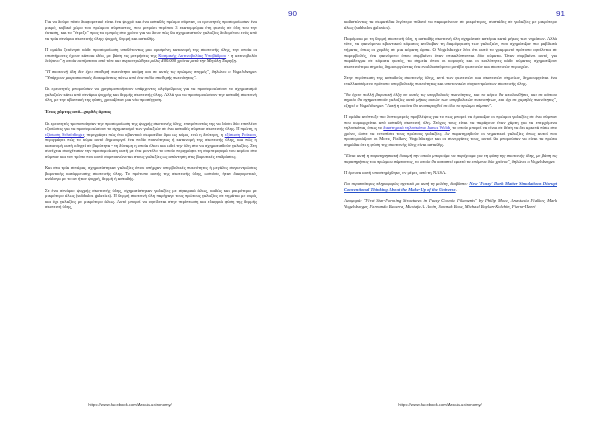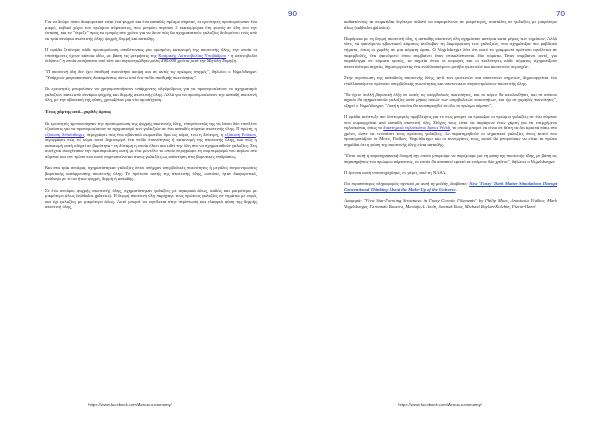--- a/index.html
+++ b/index.html
@@ -37,21 +37,21 @@
     <p>Οι ερευνητές μπορούσαν να χρησιμοποιήσουν υπάρχοντες αλγόριθμους για να προσομοιώσουν το σχηματισμό γαλαξιών κάτω από σενάρια ψυχρής και θερμής σκοτεινής ύλης. Αλλά για να προσομοιώσουν την ασταθή σκοτεινή ύλη, με την κβαντική της φύση, χρειαζόταν μια νέα προσέγγιση.</p>
     <h3>Ένας χάρτης από...χορδές άρπας</h3>
     <p><span>Οι ερευνητές τροποποίησαν την προσομοίωση της ψυχρής σκοτεινής ύλης, επιτρέποντάς της να λύσει δύο επιπλέον εξισώσεις για να προσομοιώσουν το σχηματισμό των γαλαξιών σε ένα ασταθές σύμπαν σκοτεινής ύλης. Η πρώτη, η</span> <a class="lnk" href="#">εξίσωση Schrödinger</a><span>, περιγράφει πώς ένα κβαντικό σωματίδιο δρα ως κύμα, ενώ η δεύτερη, η</span> <a class="lnk" href="#">εξίσωση Poisson</a><span>, περιγράφει πώς το κύμα αυτό δημιουργεί ένα πεδίο πυκνότητας ή κατανομή της σκοτεινής ύλης, και πώς η κατανομή αυτή οδηγεί σε βαρύτητα - τη δύναμη η οποία έλκει και ωθεί την ύλη στο να σχηματισθούν γαλαξίες. Στη συνέχεια συσχέτισαν την προσομοίωση αυτή με ένα μοντέλο το οποίο περιγράφει τη συμπεριφορά του αερίου στο σύμπαν και τον τρόπο που αυτό συμπυκνώνεται στους γαλαξίες ως απάντηση στις βαρυτικές επιδράσεις.</span></p>
     <p>Και στα τρία σενάρια, σχηματίστηκαν γαλαξίες όπου υπήρχαν υπερβολικές πυκνότητες ή μεγάλες συγκεντρώσεις βαρυτικής κατάρρευσης σκοτεινής ύλης. Το πρότυπο αυτής της σκοτεινής ύλης, ωστόσο, ήταν διαφορετικό, ανάλογα με το αν ήταν ψυχρή, θερμή ή ασταθής.</p>
     <p>Σε ένα σενάριο ψυχρής σκοτεινής ύλης, σχηματίστηκαν γαλαξίες με σφαιρικά άλως, καθώς και μικρότερα με μικρότερο άλως (subhalos galaxies). Η θερμή σκοτεινή ύλη παρήγαγε τους πρώτους γαλαξίες σε νημάτια με ουρά, και όχι γαλαξίες με μικρότερο άλως. Αυτό μπορεί να οφείλεται στην περίπτωση και ελαφριά φύση της θερμής σκοτεινή ύλης,</p>
   </div>
   <div class="footer">https://www.facebook.com/Arxaia.astronomy/</div>
 </div>
 
 <div class="page right">
-  <div class="pnum">70</div>
+  <div class="pnum">91</div>
   <div class="body">
     <p>καθιστώντας τα σωματίδια λιγότερο πιθανό να παραμείνουν σε μικρότερες, συστάδες σε γαλαξίες με μικρότερο άλως (subhalos galaxies).</p>
     <p>Παρόμοια με τη θερμή σκοτεινή ύλη, η ασταθής σκοτεινή ύλη σχημάτισε αστέρια κατά μήκος των νημάτων. Αλλά τότε, τα φαινόμενα κβαντικού κύματος ανέλαβαν τη διαμόρφωση των γαλαξιών, που σχημάτιζαν πιο ραβδωτά νήματα, όπως οι χορδές σε μια αόρατη άρπα. Ο Vogelsberger λέει ότι αυτό το γραμμωτό πρότυπο οφείλεται σε παρεμβολές, ένα φαινόμενο όπου συμβαίνει όταν επικαλύπτονται δύο κύματα. Όταν συμβαίνει αυτό, για παράδειγμα σε κύματα φωτός, τα σημεία όπου οι κορυφές και οι κοιλότητες κάθε κύματος σχηματίζουν σκοτεινότερα σημεία, δημιουργώντας ένα εναλλασσόμενο μοτίβο φωτεινών και σκοτεινών περιοχών.</p>
     <p>Στην περίπτωση της ασταθούς σκοτεινής ύλης, αντί των φωτεινών και σκοτεινών σημείων, δημιουργείται ένα εναλλασσόμενο πρότυπο υπερβολικής πυκνότητας και υποτονικών συγκεντρώσεων σκοτεινής ύλης.</p>
     <p class="it">"θα έχετε πολλή βαρυτική έλξη σε αυτές τις υπερβολικές πυκνότητες, και το αέριο θα ακολουθήσει, και σε κάποιο σημείο θα σχηματιστούν γαλαξίες κατά μήκος αυτών των υπερβολικών πυκνοτήτων, και όχι σε χαμηλές πυκνότητες", εξηγεί ο Vogelsberger. "Αυτή η εικόνα θα αναπαραχθεί σε όλο το πρώιμο σύμπαν".</p>
     <p><span>Η ομάδα ανέπτυξε πιο λεπτομερείς προβλέψεις για το πως μπορεί να έμοιαζαν οι πρώιμοι γαλαξίες σε ένα σύμπαν που κυριαρχείται από ασταθή σκοτεινή ύλη. Στόχος τους είναι να παράγουν έναν χάρτη για τα επερχόμενα τηλεσκόπια, όπως το</span> <a class="lnk" href="#">διαστημικό τηλεσκόπιο James Webb</a><span>, το οποίο μπορεί να είναι σε θέση να δει αρκετά πίσω στο χρόνο, ώστε να εντοπίσει τους πρώτους γαλαξίες. Αν παρατηρηθούν οι νηματικοί γαλαξίες όπως αυτοί που προσομοιάζουν οι Mocz, Fialkov, Vogelsberger και οι συνεργάτες τους, αυτοί θα μπορούσαν να είναι τα πρώτα σημάδια ότι η φύση της σκοτεινής ύλης είναι ασταθής.</span></p>
     <p class="it">"Είναι αυτή η παρατηρησιακή δοκιμή την οποία μπορούμε να παρέχουμε για τη φύση της σκοτεινής ύλης, με βάση τις παρατηρήσεις του πρώιμου σύμπαντος, το οποίο θα καταστεί εφικτό τα επόμενα δύο χρόνια", δηλώνει ο Vogelsberger.</p>
     <p>Η έρευνα αυτή υποστηρίχθηκε, εν μέρει, από τη NASA.</p>
     <p class="it"><span>Για περισσότερες πληροφορίες σχετικά με αυτή τη μελέτη, διαβάστε: </span><a class="lnk bold" href="#">New 'Fuzzy' Dark Matter Simulations Disrupt Conventional Thinking About the Make-Up of the Universe</a>.</p>
     <p class="it">Αναφορά: "First Star-Forming Structures in Fuzzy Cosmic Filaments" by Philip Mocz, Anastasia Fialkov, Mark Vogelsberger, Fernando Becerra, Mustafa A. Amin, Sownak Bose, Michael Boylan-Kolchin, Pierre-Henri</p>

